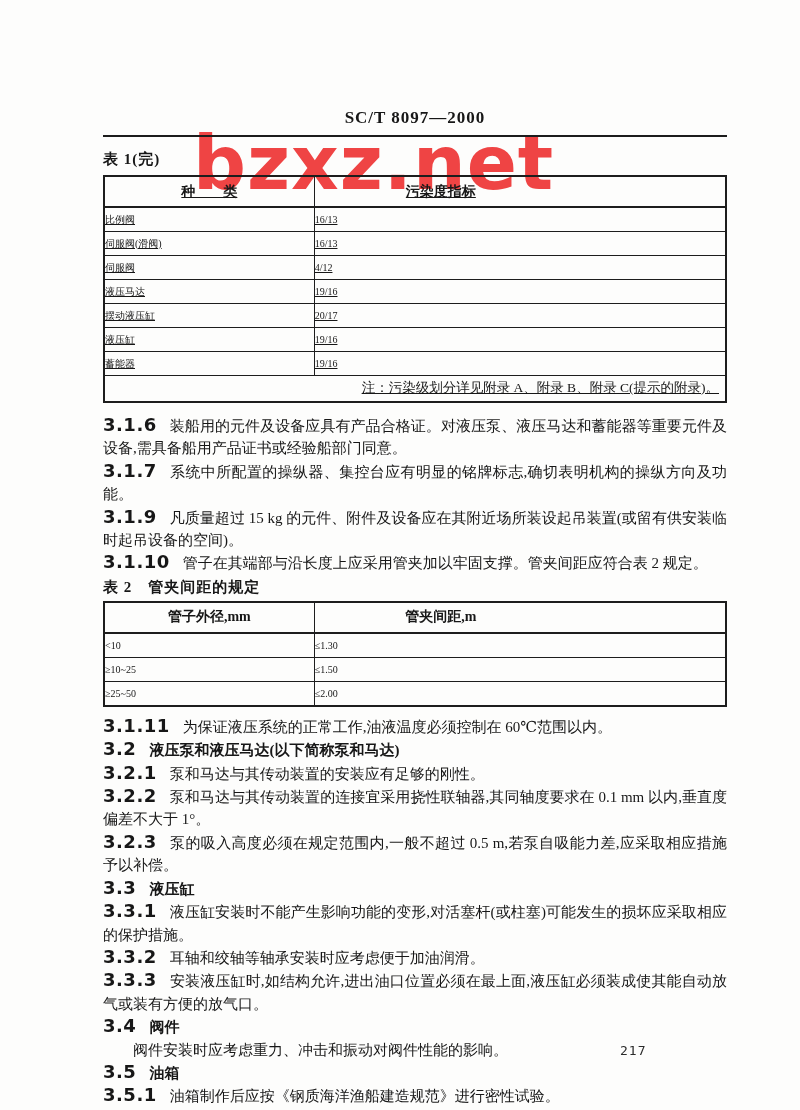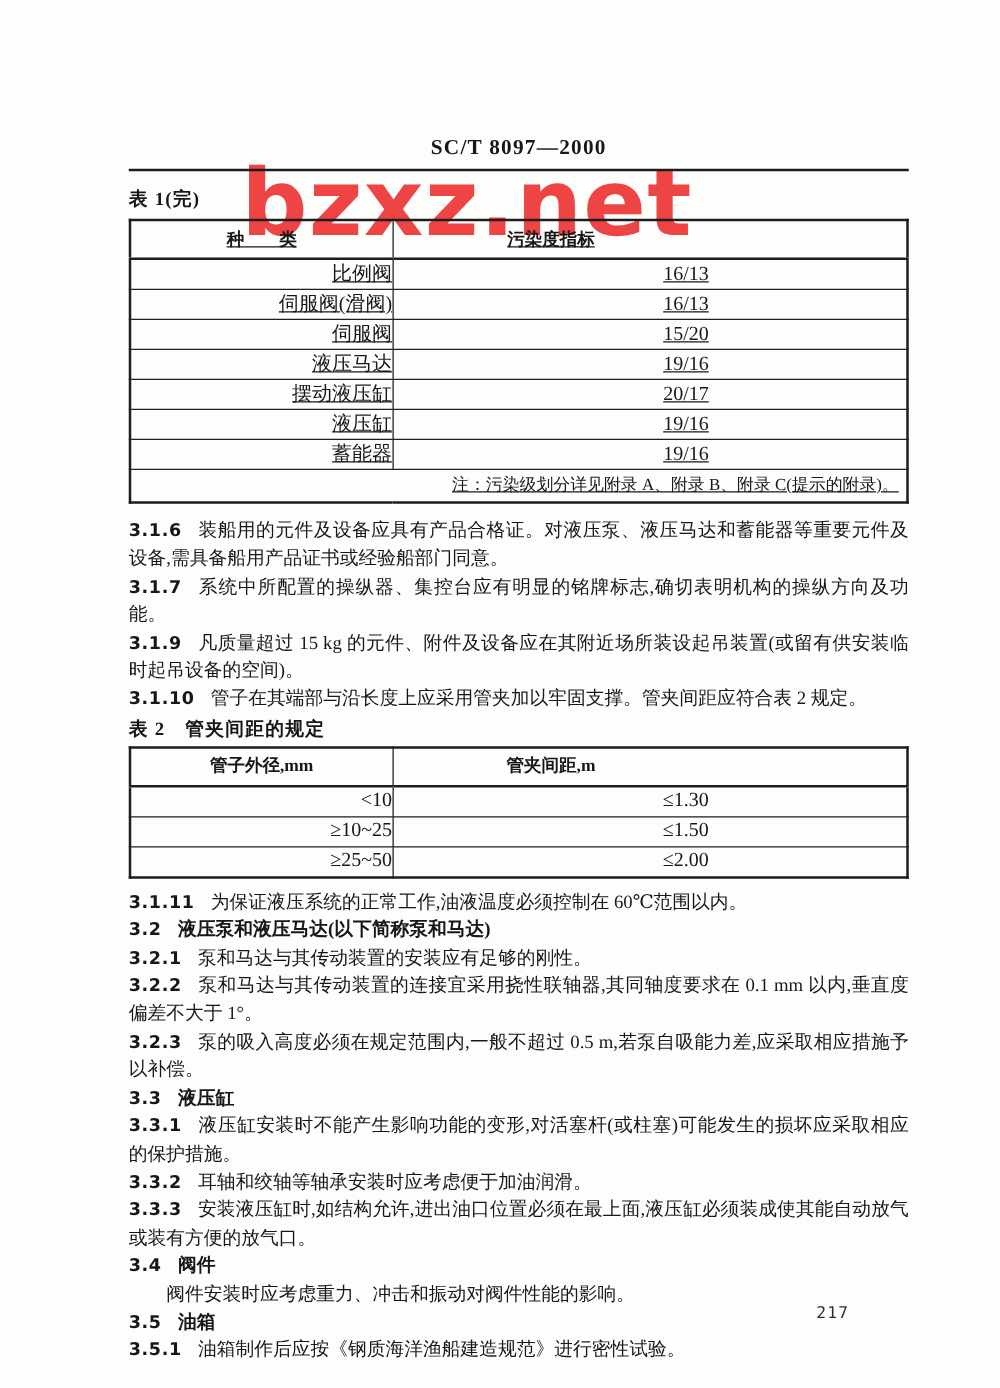--- a/index.html
+++ b/index.html
@@ -44,46 +44,46 @@
   }
   .t1{margin-top:6px;text-decoration:underline;}
   table,th,td{border:1px solid #1d1d1d;}
   table{border-width:2px;}
   th{
     border-bottom-width:2px;
     font-size:14px;font-weight:700;
     height:29px;padding:0;
   }
   td{
-    font-size:16px;font-weight:400;
-    height:23px;padding:0;text-align:right;
+    font-size:10px;font-weight:400;
+    height:23px;padding:0;text-align:left;
   }
   .col1{width:42.3%;}
   .col2{width:57.7%;}
   .c2{padding-right:158px;}
   td.note-cell{
     text-align:right;padding:3px 6px 4px 26px;height:auto;
     font-size:13.5px;
   }
   .paras{margin-top:11px;}
   .paras-b{margin-top:8px;}
   p.para{
     margin:0;padding:0;
     font-size:15px;line-height:22.4px;
     text-align:justify;text-justify:inter-ideograph;
   }
   p.para .num{
     font-weight:700;margin-right:13px;
     font-family:"DejaVu Sans","Liberation Sans",sans-serif;
-    font-size:14px;letter-spacing:.5px;
+    font-size:18px;letter-spacing:.5px;
   }
   p.para.head{font-weight:700;}
   p.para.indent{text-indent:30px;}
   .page-number{
-    position:absolute;left:653px;top:1043px;z-index:1;
+    position:absolute;left:620px;top:1043px;z-index:1;
     font-size:13px;letter-spacing:1px;color:#2b2b2b;
     font-family:"DejaVu Sans Mono","Liberation Mono",monospace;
   }
 </style>
 </head>
 <body>
 
 <div class="page">
 
   <div class="watermark">bzxz.net</div>
@@ -106,21 +106,21 @@
         <tr>
           <td>比例阀</td>
           <td class="c2">16/13</td>
         </tr>
         <tr>
           <td>伺服阀(滑阀)</td>
           <td class="c2">16/13</td>
         </tr>
         <tr>
           <td>伺服阀</td>
-          <td class="c2">15/20</td>
+          <td class="c2">4/12</td>
         </tr>
         <tr>
           <td>液压马达</td>
           <td class="c2">19/16</td>
         </tr>
         <tr>
           <td>摆动液压缸</td>
           <td class="c2">20/17</td>
         </tr>
         <tr>

